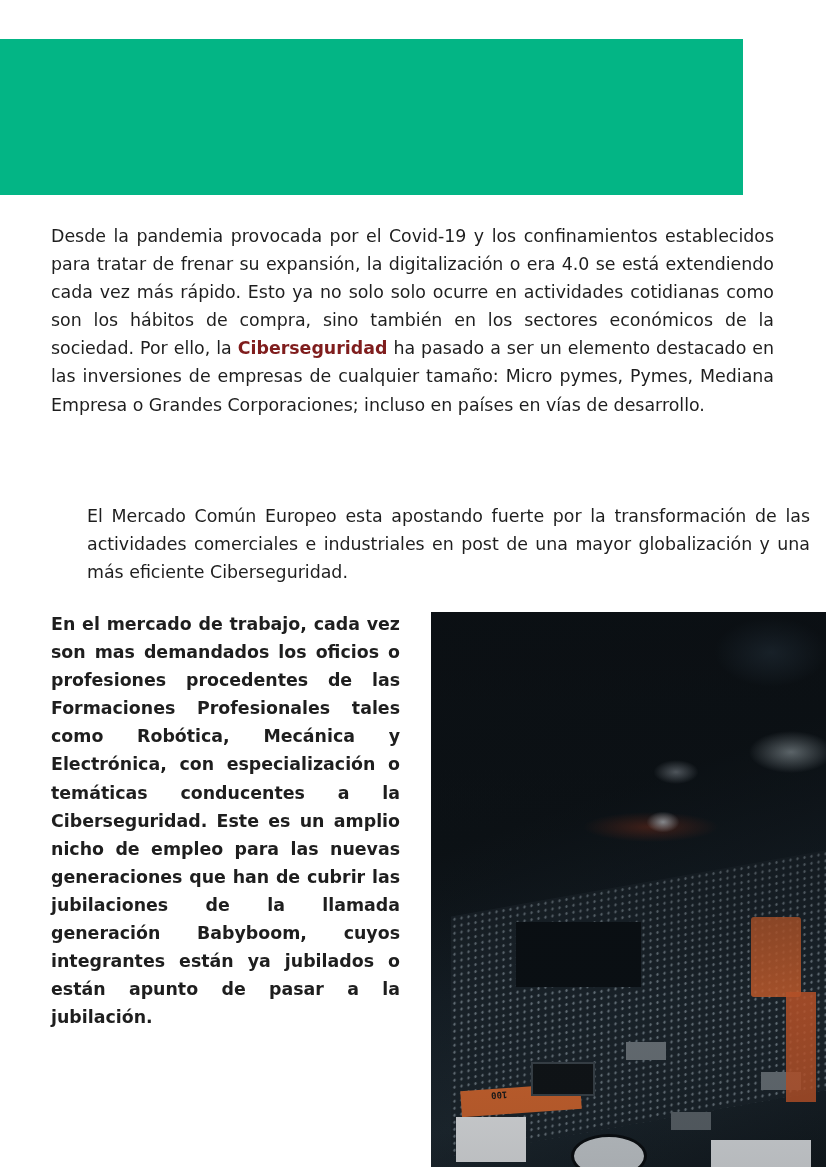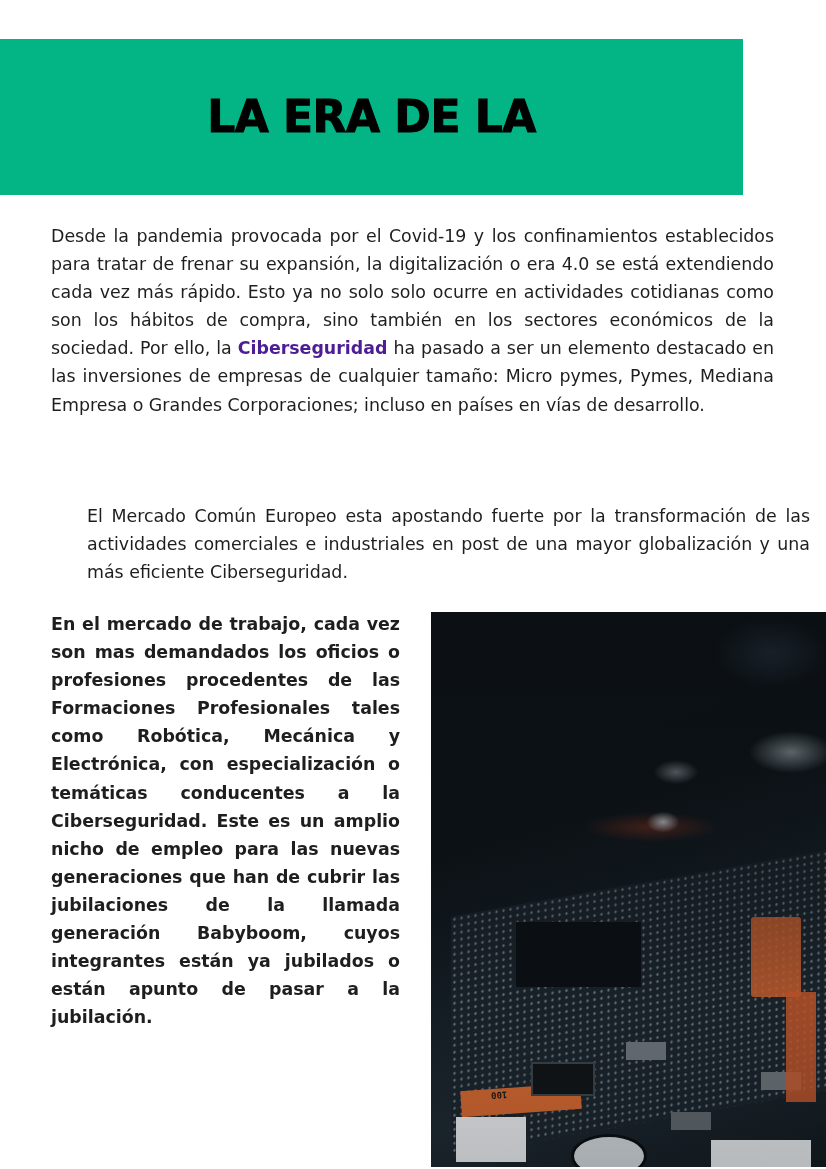--- a/index.html
+++ b/index.html
@@ -59,21 +59,21 @@
       margin-left: 36px;
     }
     .para-3 {
       left: 51px;
       top: 610px;
       width: 349px;
       font-weight: bold;
     }
     .bold {
       font-weight: bold;
-      color: #4c1d95;
+      color: #7f1d1d;
     }
     .photo {
       position: absolute;
       left: 431px;
       top: 612px;
       width: 395px;
       height: 555px;
       overflow: hidden;
       background:
         radial-gradient(ellipse 60px 30px at 360px 140px, rgba(210,225,230,0.85), rgba(60,80,95,0.0) 70%),
@@ -204,21 +204,20 @@
       position: absolute;
       inset: 0;
       background: linear-gradient(180deg, rgba(10,14,18,0.75) 0%, rgba(10,14,18,0.35) 45%, rgba(10,14,18,0.1) 70%, rgba(10,14,18,0.2) 100%);
       pointer-events: none;
     }
   </style>
 </head>
 <body>
 
 <div class="banner">
-  <div class="banner-line">LA ERA DE LA</div>
 </div>
 
 <p class="para para-1"><span>Desde la pandemia provocada por el Covid-19 y los confinamientos establecidos para tratar de frenar su expansión, la digitalización o era 4.0 se está extendiendo cada vez más rápido. Esto ya no solo solo ocurre en actividades cotidianas como son los hábitos de compra, sino también en los sectores económicos de la sociedad. Por ello, la </span><span class="bold">Ciberseguridad</span><span> ha pasado a ser un elemento destacado en las inversiones de empresas de cualquier tamaño: Micro pymes, Pymes, Mediana Empresa o Grandes Corporaciones; incluso en países en vías de desarrollo.</span></p>
 
 <p class="para para-2">El Mercado Común Europeo esta apostando fuerte por la transformación de las actividades comerciales e industriales en post de una mayor globalización y una más eficiente Ciberseguridad.</p>
 
 <p class="para para-3">En el mercado de trabajo, cada vez son mas demandados los oficios o profesiones procedentes de las Formaciones Profesionales tales como Robótica, Mecánica y Electrónica, con especialización o temáticas conducentes a la Ciberseguridad. Este es un amplio nicho de empleo para las nuevas generaciones que han de cubrir las jubilaciones de la llamada generación Babyboom, cuyos integrantes están ya jubilados o están apunto de pasar a la jubilación.</p>
 
 <div class="photo">
   <div class="board"></div>

